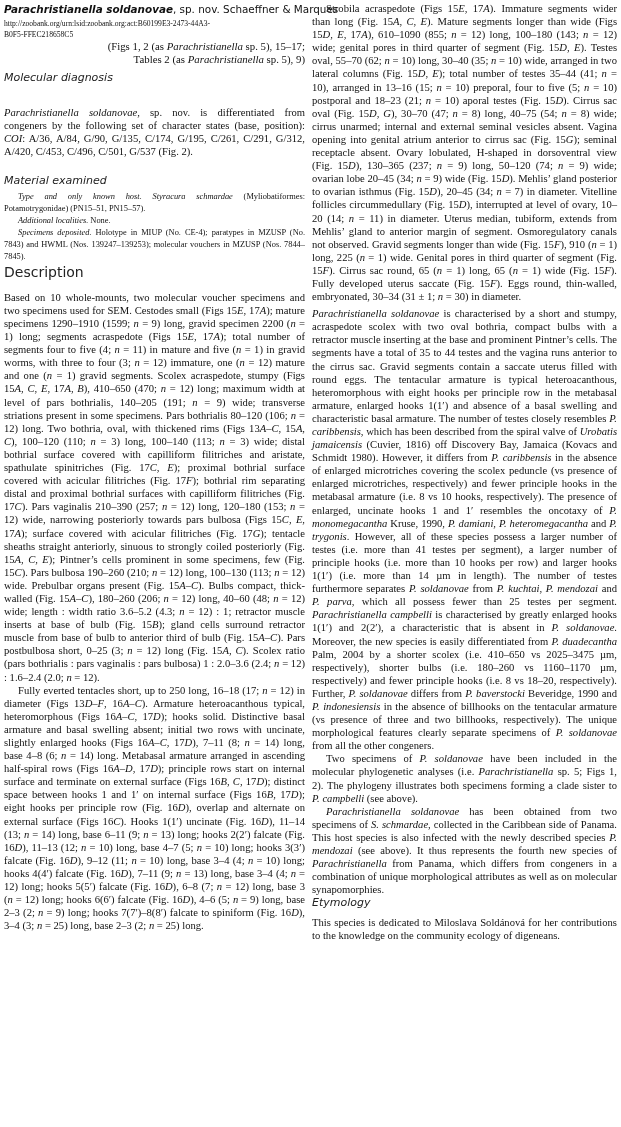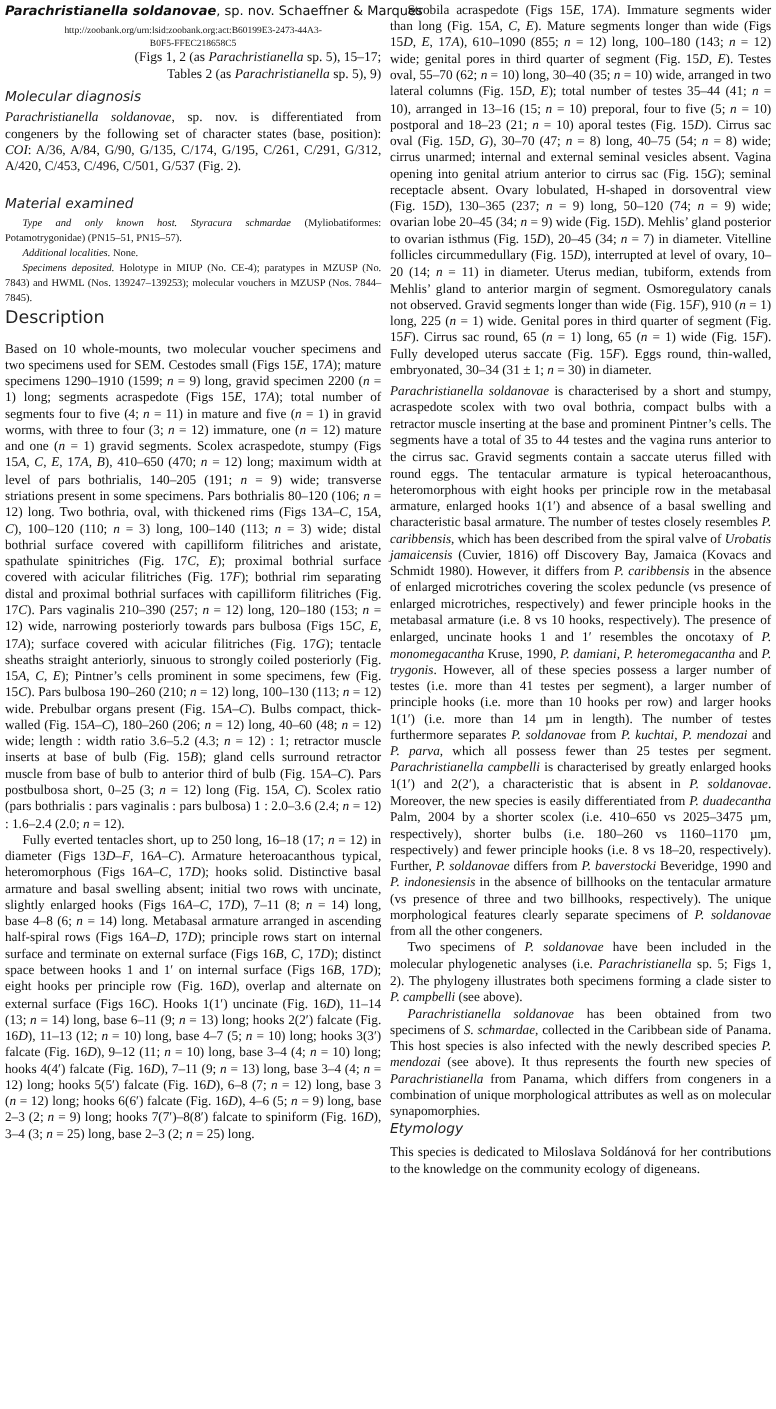--- a/index.html
+++ b/index.html
@@ -5,40 +5,40 @@
   html, body { margin: 0; padding: 0; background: #ffffff; }
   body { width: 621px; height: 1127px; overflow: hidden; color: #111; }
   .page { position: relative; width: 621px; height: 840px; }
   .col { position: absolute; top: 0; font-family: "Liberation Serif", serif; font-size: 10.6px; line-height: 13.1px; text-align: justify; }
   .col-left { left: 4px; width: 301px; }
   .col-right { left: 312px; width: 305px; }
   .p { margin: 0; }
   .indent { text-indent: 14px; }
   .title { font-family: "DejaVu Sans", sans-serif; font-size: 10.4px; line-height: 14px; margin: 2px 0 3px 0; white-space: nowrap; }
   .title .ital-bold { font-weight: bold; font-style: italic; }
-  .zlink { font-size: 7.6px; line-height: 10.5px; text-align: center; margin: 0; }
+  .zlink { font-size: 7.6px; line-height: 10.5px; margin: 0; }
   .figref { text-align: right; font-size: 10.8px; line-height: 13px; margin: 0; }
   .h { font-family: "DejaVu Sans", sans-serif; font-style: italic; font-size: 11px; line-height: 14px; margin: 0; color: #222; }
   .h-upright { font-family: "DejaVu Sans", sans-serif; font-size: 14px; line-height: 14px; margin: 0; color: #222; }
   .small { font-size: 8.4px; line-height: 11.9px; }
   i, .it { font-style: italic; }
 </style>
 </head>
 <body>
 
 <div class="page">
 
   <div class="col col-left">
     <p class="title"><span class="ital-bold">Parachristianella soldanovae</span><span>, sp. nov. Schaeffner &amp; Marques</span></p>
     <p class="zlink"><span>http://zoobank.org/urn:lsid:zoobank.org:act:B60199E3-2473-44A3-</span><br><span>B0F5-FFEC218658C5</span></p>
     <p class="figref"><span>(Figs 1, 2 (as </span><i>Parachristianella</i><span> sp. 5), 15–17;</span></p>
     <p class="figref"><span>Tables 2 (as </span><i>Parachristianella</i><span> sp. 5), 9)</span></p>
 
     <p class="h" style="margin-top:5px">Molecular diagnosis</p>
-    <p class="p" style="margin-top:3px"><i>Parachristianella soldanovae</i><span>, sp. nov. is differentiated from congeners by the following set of character states (base, position): </span><i>COI</i><span>: A/36, A/84, G/90, G/135, C/174, G/195, C/261, C/291, G/312, A/420, C/453, C/496, C/501, G/537 (Fig. 2).</span></p>
+    <p class="p" style="margin-top:21px"><i>Parachristianella soldanovae</i><span>, sp. nov. is differentiated from congeners by the following set of character states (base, position): </span><i>COI</i><span>: A/36, A/84, G/90, G/135, C/174, G/195, C/261, C/291, G/312, A/420, C/453, C/496, C/501, G/537 (Fig. 2).</span></p>
 
     <p class="h" style="margin-top:16px">Material examined</p>
     <div style="margin-top:3px">
       <p class="p indent small"><i>Type and only known host. Styracura schmardae</i><span> (Myliobatiformes: Potamotrygonidae) (PN15–51, PN15–57).</span></p>
       <p class="p indent small"><i>Additional localities.</i><span> None.</span></p>
       <p class="p indent small"><i>Specimens deposited.</i><span> Holotype in MIUP (No. CE-4); paratypes in MZUSP (No. 7843) and HWML (Nos. 139247–139253); molecular vouchers in MZUSP (Nos. 7844–7845).</span></p>
     </div>
 
     <p class="h-upright" style="margin-top:2px">Description</p>
     <p class="p" style="margin-top:12px"><span>Based on 10 whole-mounts, two molecular voucher specimens and two specimens used for SEM. Cestodes small (Figs 15</span><i>E</i><span>, 17</span><i>A</i><span>); mature specimens 1290–1910 (1599; </span><i>n</i><span> = 9) long, gravid specimen 2200 (</span><i>n</i><span> = 1) long; segments acraspedote (Figs 15</span><i>E</i><span>, 17</span><i>A</i><span>); total number of segments four to five (4; </span><i>n</i><span> = 11) in mature and five (</span><i>n</i><span> = 1) in gravid worms, with three to four (3; </span><i>n</i><span> = 12) immature, one (</span><i>n</i><span> = 12) mature and one (</span><i>n</i><span> = 1) gravid segments. Scolex acraspedote, stumpy (Figs 15</span><i>A</i><span>, </span><i>C</i><span>, </span><i>E</i><span>, 17</span><i>A</i><span>, </span><i>B</i><span>), 410–650 (470; </span><i>n</i><span> = 12) long; maximum width at level of pars bothrialis, 140–205 (191; </span><i>n</i><span> = 9) wide; transverse striations present in some specimens. Pars bothrialis 80–120 (106; </span><i>n</i><span> = 12) long. Two bothria, oval, with thickened rims (Figs 13</span><i>A–C</i><span>, 15</span><i>A</i><span>, </span><i>C</i><span>), 100–120 (110; </span><i>n</i><span> = 3) long, 100–140 (113; </span><i>n</i><span> = 3) wide; distal bothrial surface covered with capilliform filitriches and aristate, spathulate spinitriches (Fig. 17</span><i>C</i><span>, </span><i>E</i><span>); proximal bothrial surface covered with acicular filitriches (Fig. 17</span><i>F</i><span>); bothrial rim separating distal and proximal bothrial surfaces with capilliform filitriches (Fig. 17</span><i>C</i><span>). Pars vaginalis 210–390 (257; </span><i>n</i><span> = 12) long, 120–180 (153; </span><i>n</i><span> = 12) wide, narrowing posteriorly towards pars bulbosa (Figs 15</span><i>C</i><span>, </span><i>E</i><span>, 17</span><i>A</i><span>); surface covered with acicular filitriches (Fig. 17</span><i>G</i><span>); tentacle sheaths straight anteriorly, sinuous to strongly coiled posteriorly (Fig. 15</span><i>A</i><span>, </span><i>C</i><span>, </span><i>E</i><span>); Pintner’s cells prominent in some specimens, few (Fig. 15</span><i>C</i><span>). Pars bulbosa 190–260 (210; </span><i>n</i><span> = 12) long, 100–130 (113; </span><i>n</i><span> = 12) wide. Prebulbar organs present (Fig. 15</span><i>A–C</i><span>). Bulbs compact, thick-walled (Fig. 15</span><i>A–C</i><span>), 180–260 (206; </span><i>n</i><span> = 12) long, 40–60 (48; </span><i>n</i><span> = 12) wide; length : width ratio 3.6–5.2 (4.3; </span><i>n</i><span> = 12) : 1; retractor muscle inserts at base of bulb (Fig. 15</span><i>B</i><span>); gland cells surround retractor muscle from base of bulb to anterior third of bulb (Fig. 15</span><i>A–C</i><span>). Pars postbulbosa short, 0–25 (3; </span><i>n</i><span> = 12) long (Fig. 15</span><i>A</i><span>, </span><i>C</i><span>). Scolex ratio (pars bothrialis : pars vaginalis : pars bulbosa) 1 : 2.0–3.6 (2.4; </span><i>n</i><span> = 12) : 1.6–2.4 (2.0; </span><i>n</i><span> = 12).</span></p>

